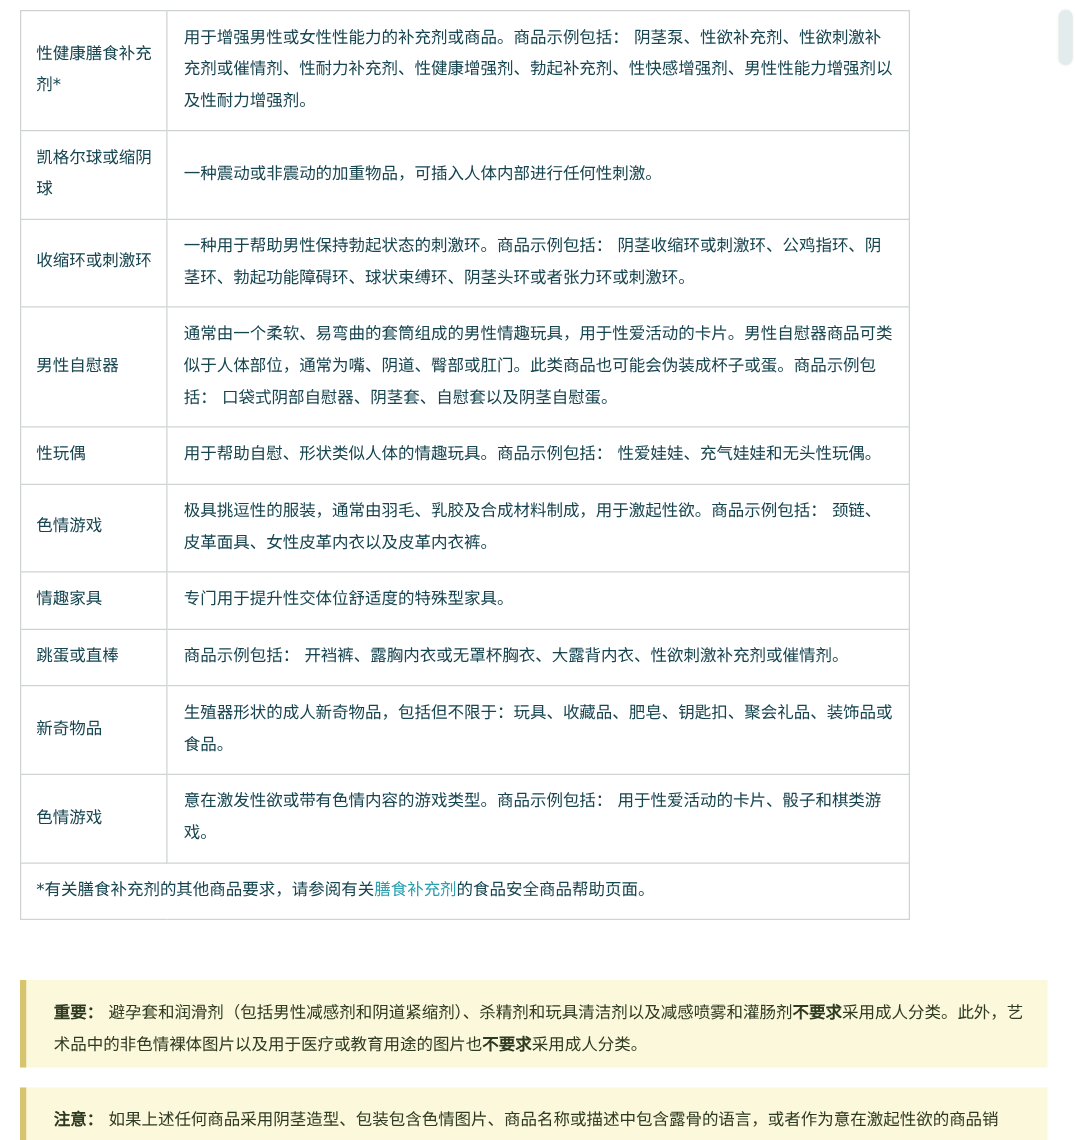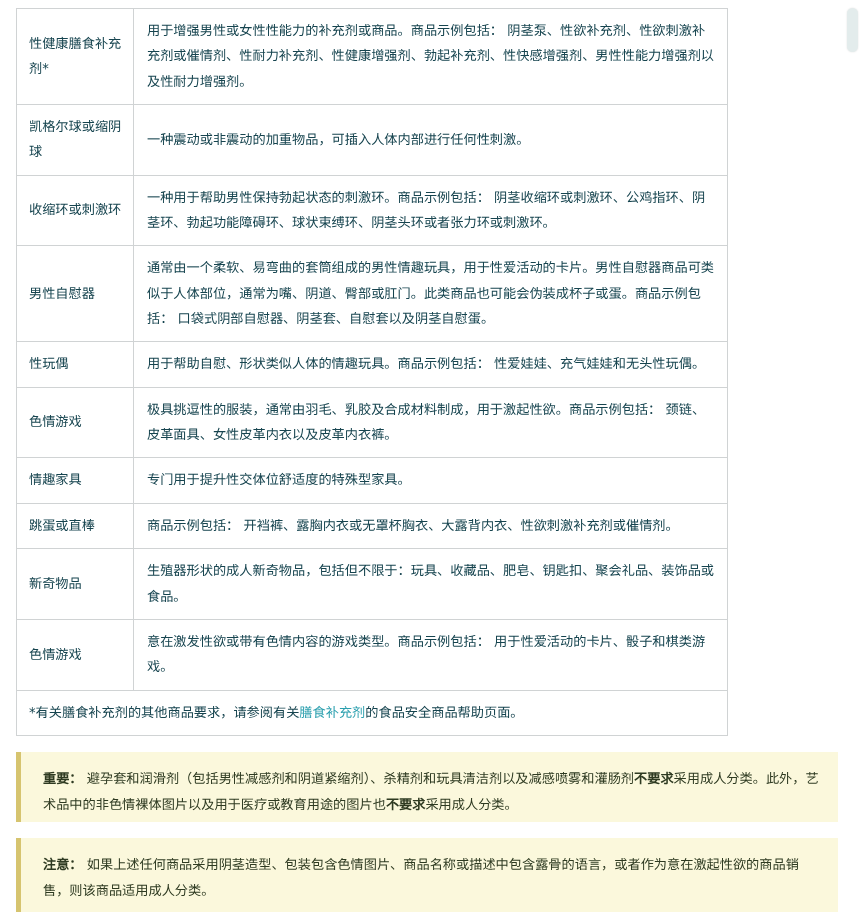--- a/index.html
+++ b/index.html
@@ -69,20 +69,21 @@
     position: absolute;
     left: 16px;
     width: 822px;
     box-sizing: border-box;
     background: #fbf8dc;
     border-left: 5px solid #d6c46f;
     padding: 14px 18px 24px 22px;
     font-size: 13.2px;
     line-height: 1.95;
     color: #2e3a21;
+    margin-top: 32px;
   }
   .callout .lead {
     font-weight: bold;
   }
   .callout .emph {
     font-weight: bold;
   }
   #callout-important { top: 752px; height: 70px; }
   #callout-note      { top: 838px; height: 80px; }
 

